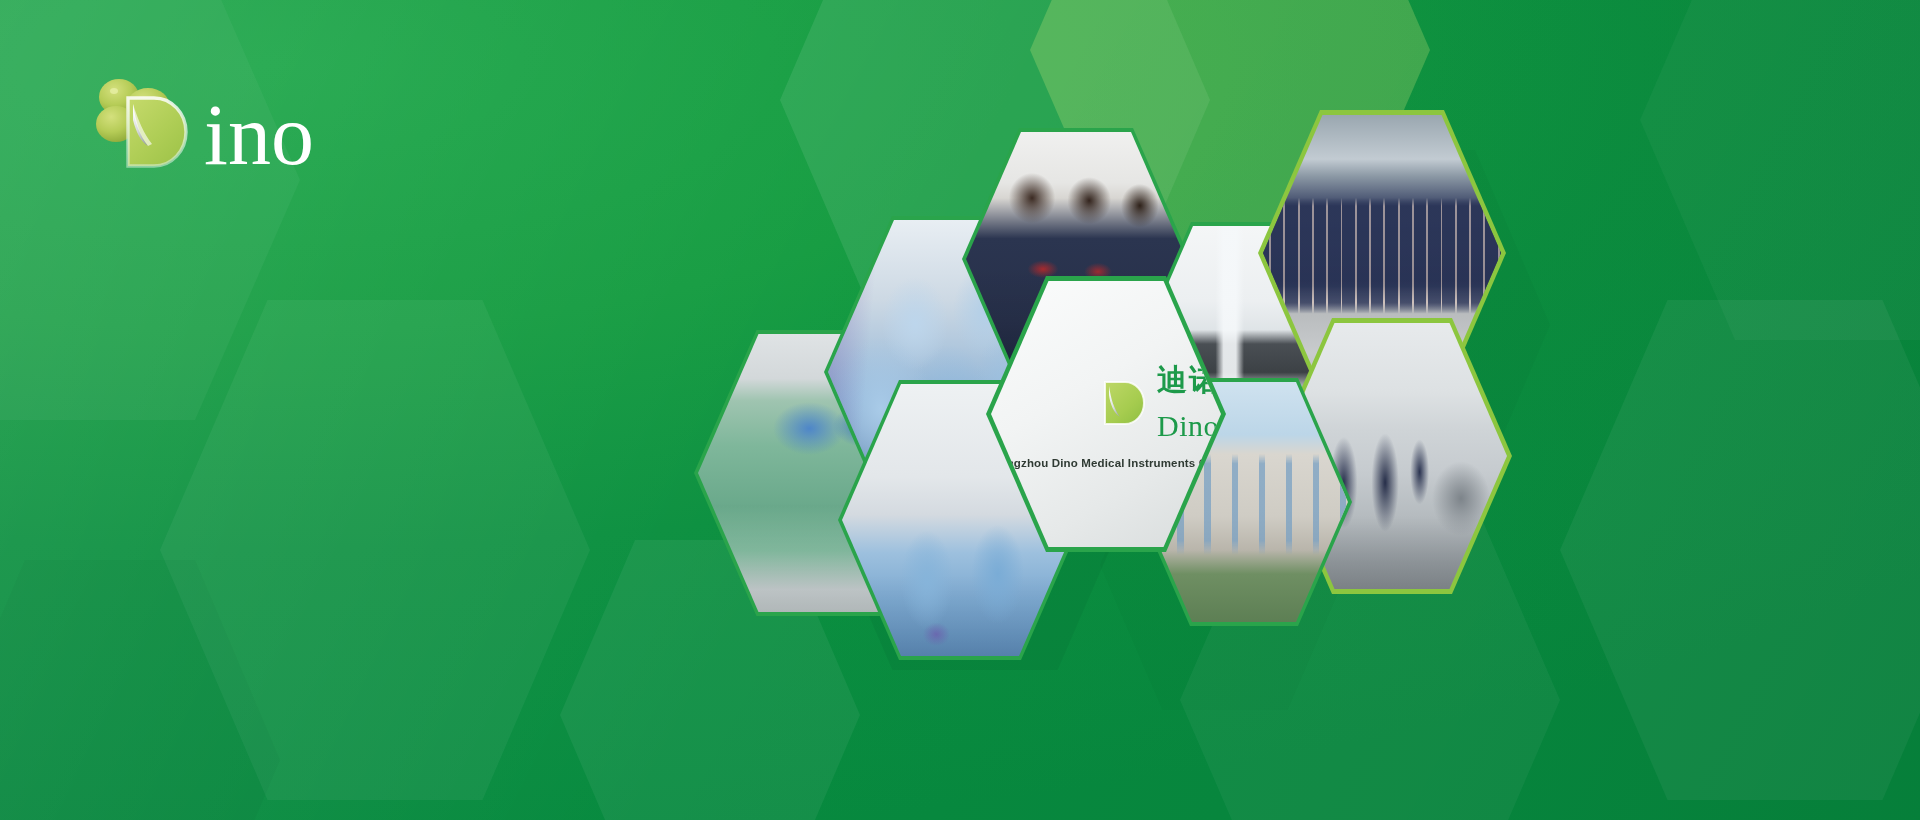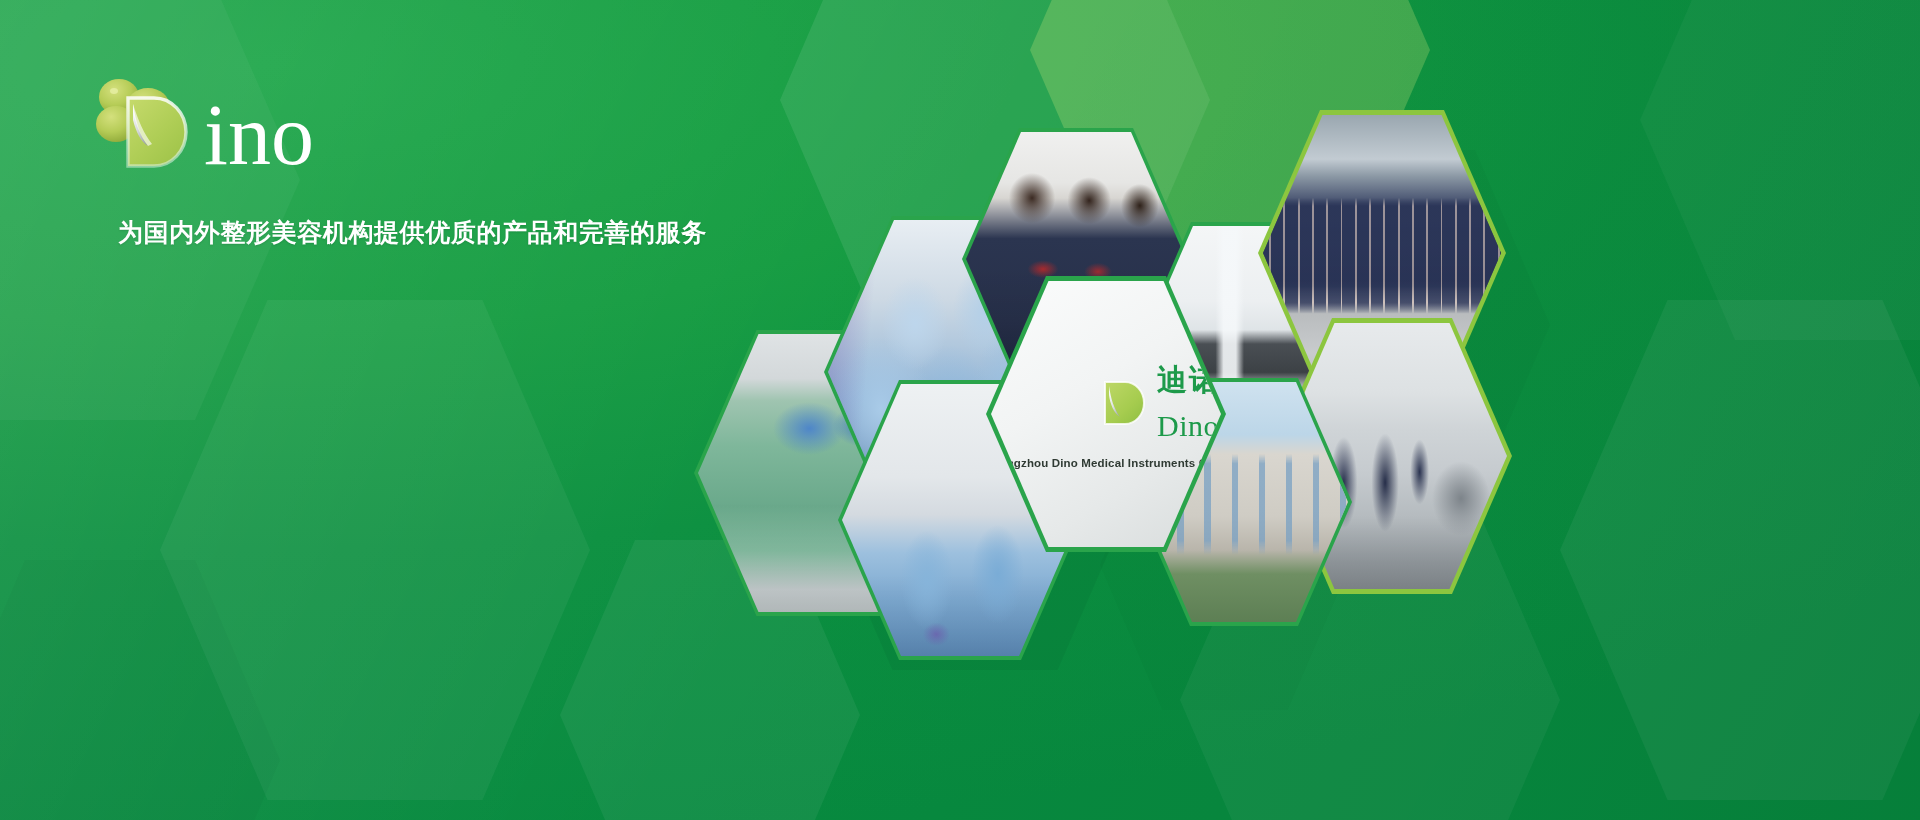--- a/index.html
+++ b/index.html
@@ -272,21 +272,20 @@
         <path d="M36 26 h26 a32 34 0 0 1 0 68 h-26 z" fill="none" stroke="url(#frameG)" stroke-width="3.4"></path>
 
         <path d="M41 32 C44 50, 48 64, 56 74 C49 70, 44 60, 41 48 Z" fill="url(#curl)"></path>
         <path d="M41 32 C46 48, 52 62, 60 72 L56 74 C48 64, 43 50, 41 40 Z" fill="#ffffff" opacity=".62"></path>
 
         <text x="112" y="92" font-family="Liberation Serif, DejaVu Serif, serif" font-size="86" fill="#ffffff">ino</text>
       </svg>
     </div>
 
     <div id="tagline">
-      <div class="tagline-line">为国内外整形美容机构提供优质的产品和完善的服务</div>
     </div>
   </div>
 
   <div class="hex" style="left:694px;top:330px;width:250px;height:286px;background:#2aa44b;padding:4px;">
     <div class="hex" style="left:4px;top:4px;width:242px;height:278px;">
       <div class="ph ph-machine"></div>
     </div>
   </div>
 
   <div class="hex" style="left:824px;top:216px;width:272px;height:312px;background:#2aa44b;padding:4px;">

